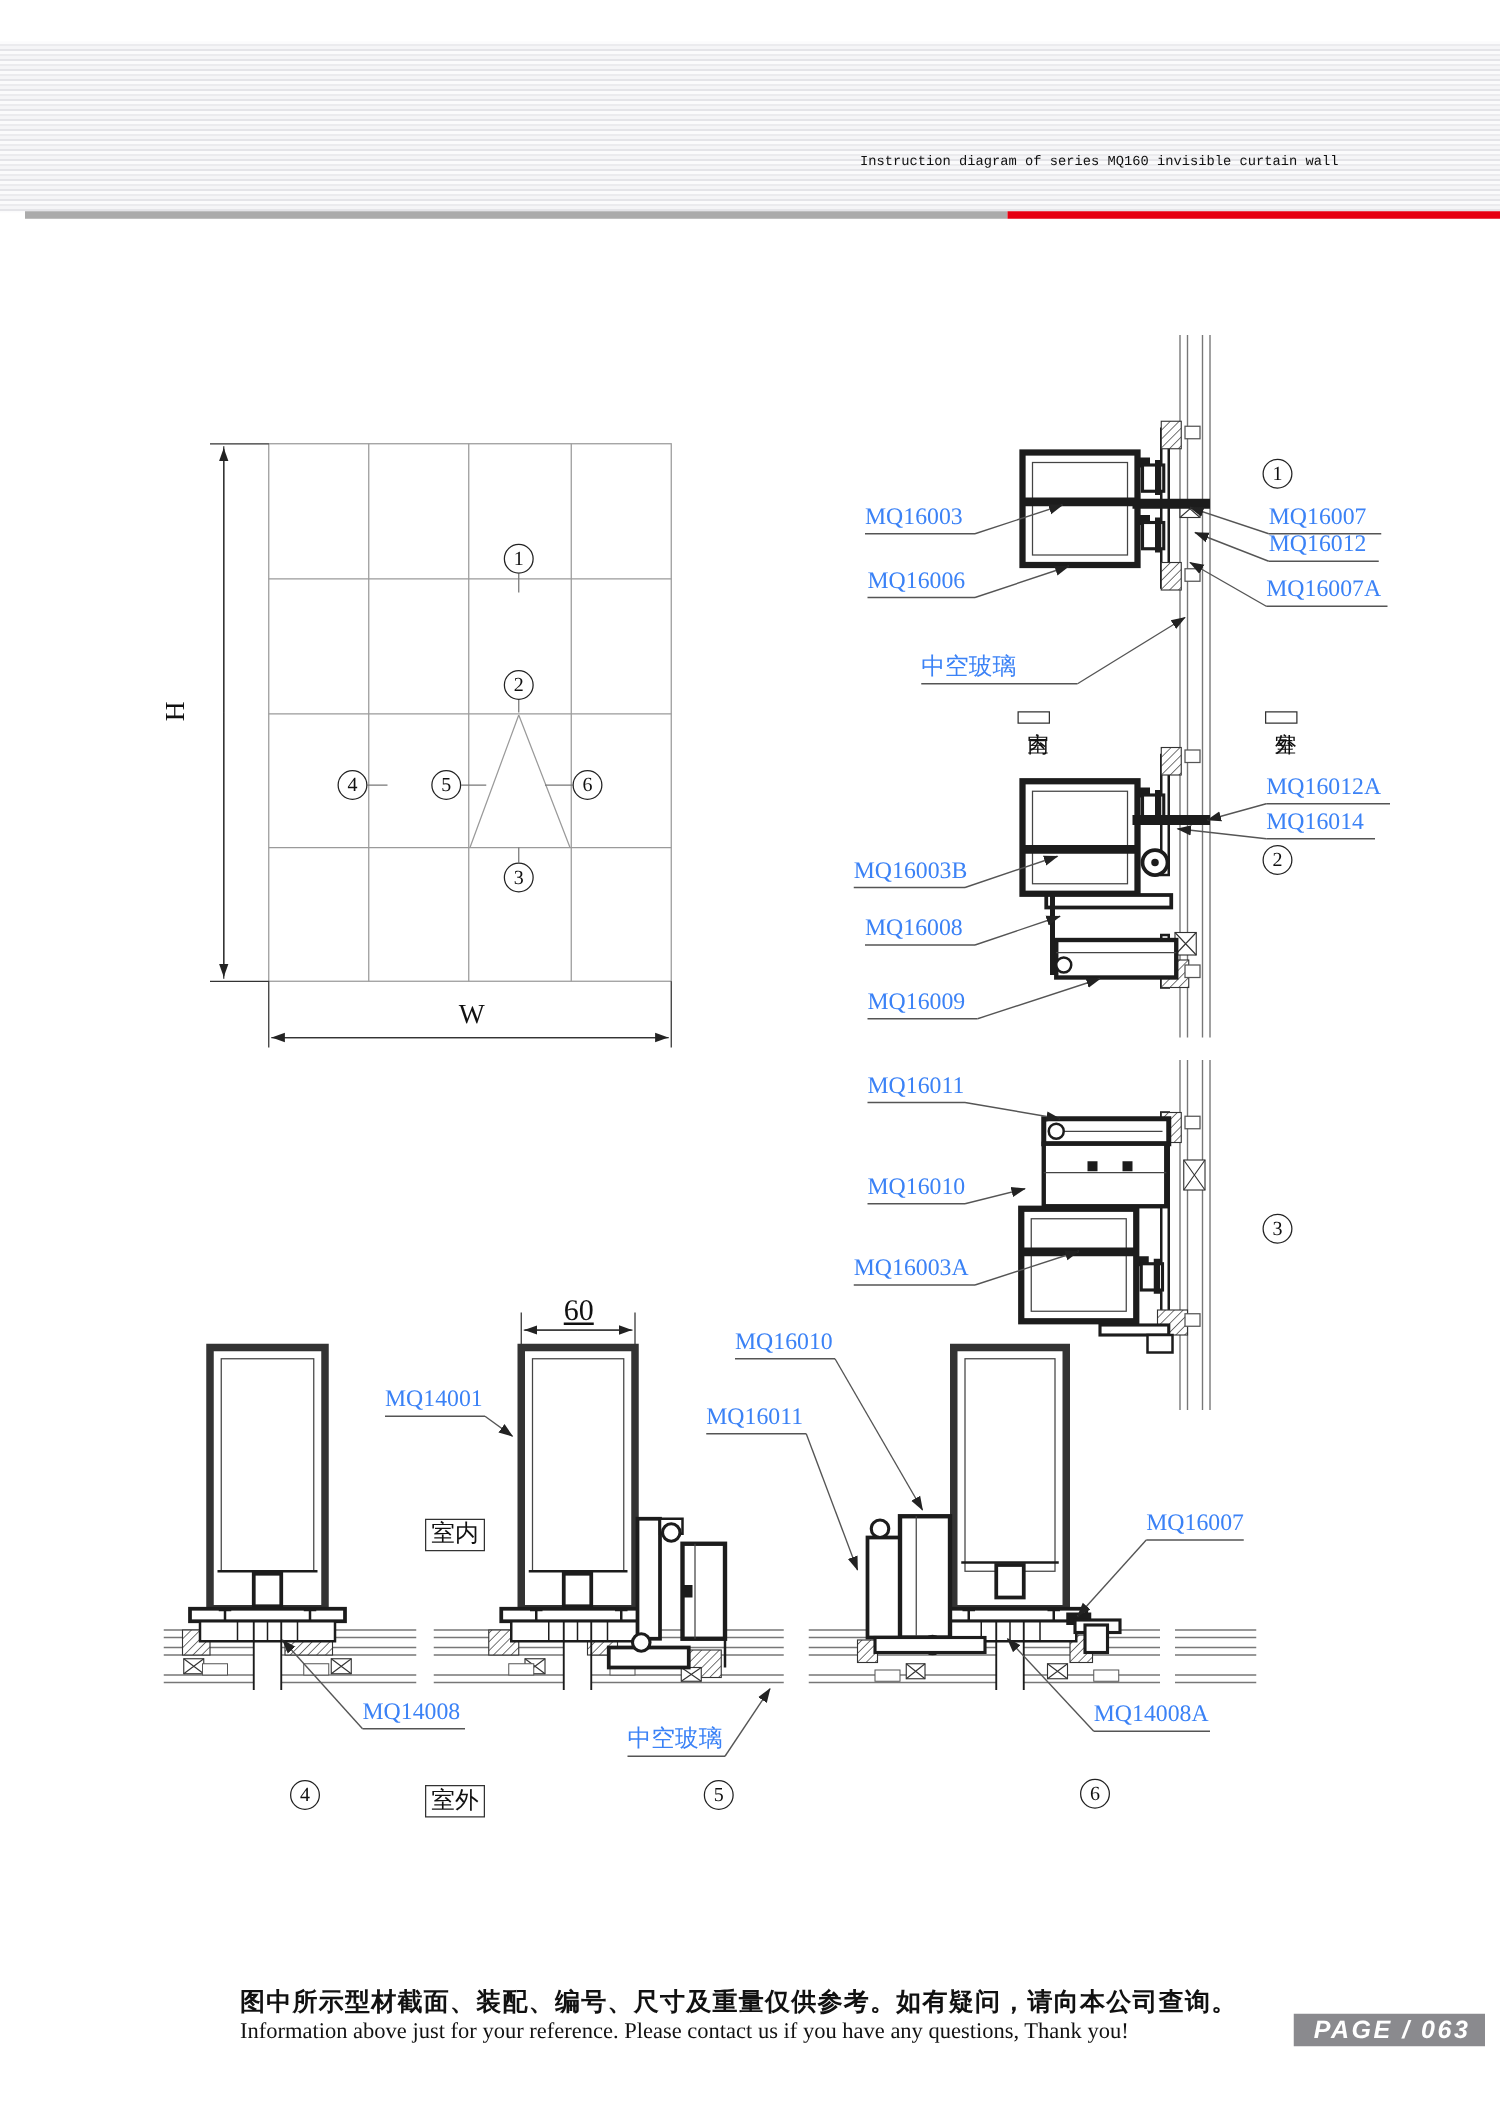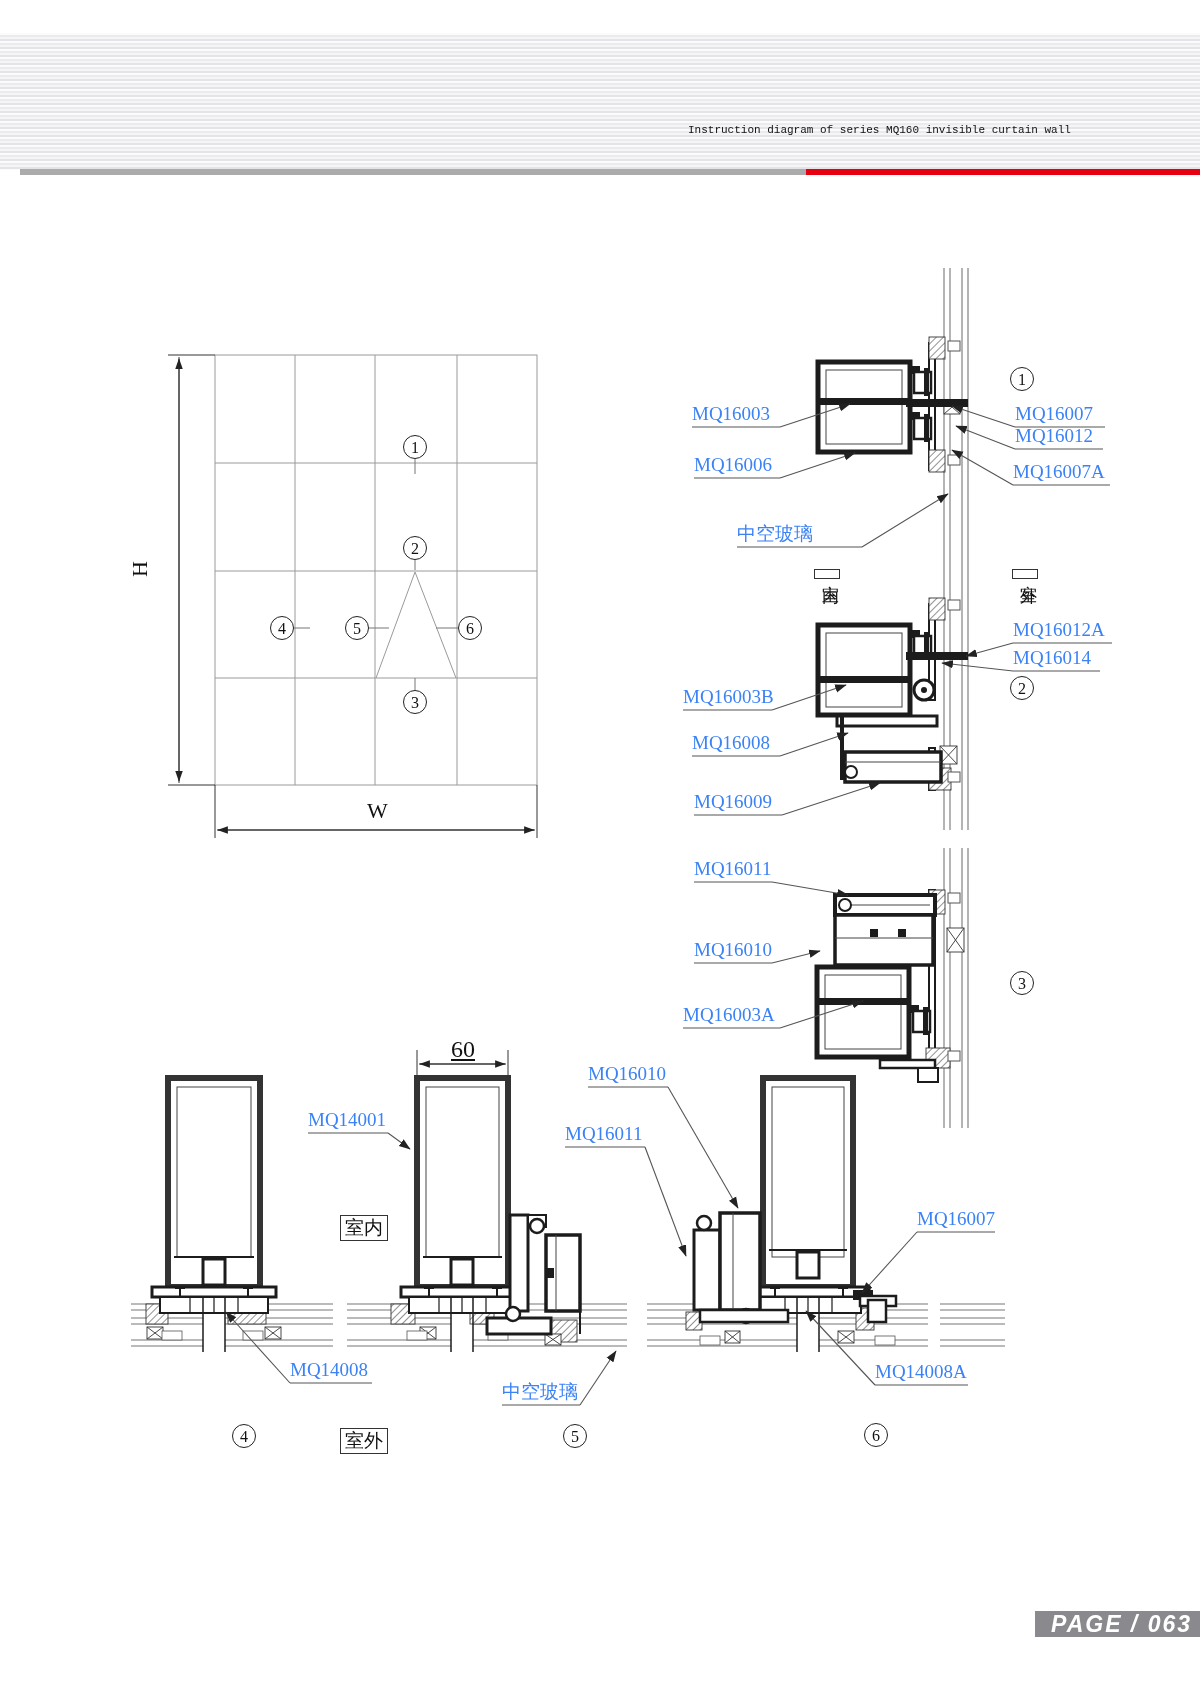--- a/index.html
+++ b/index.html
@@ -18,23 +18,23 @@
   .dim{position:absolute;font-size:21px;white-space:nowrap;color:#111;}
   .vzone{position:absolute;width:24px;padding:2px 0;border:1px solid #333;background:#fff;
          font-size:17px;line-height:18px;text-align:center;writing-mode:vertical-rl;text-orientation:upright;letter-spacing:2px;}
   .hzone{position:absolute;border:1px solid #333;background:#fff;font-size:19px;line-height:24px;
          padding:0 4px;white-space:nowrap;}
   .circ{position:absolute;width:24px;height:24px;border:1.4px solid #222;border-radius:50%;
         font-size:16px;line-height:24px;text-align:center;background:#fff;box-sizing:border-box;}
   
   #foot-cn{position:absolute;left:192px;top:1588px;font-size:20px;font-weight:bold;letter-spacing:1px;white-space:nowrap;}
   #foot-en{position:absolute;left:192px;top:1614px;font-size:18px;white-space:nowrap;}
-  #page-badge{position:absolute;left:1035px;top:1611px;width:165px;height:26px;background:#8a8a8e;
+  #page-badge{position:absolute;left:1035px;top:1611px;width:153px;height:26px;background:#8a8a8e;
       color:#fff;font-family:"Liberation Sans","DejaVu Sans",sans-serif;font-style:italic;font-weight:bold;
-      font-size:23px;line-height:26px;padding-left:16px;letter-spacing:2px;box-sizing:border-box;}
+      font-size:20px;line-height:26px;padding-left:16px;letter-spacing:2px;box-sizing:border-box;}
   svg{position:absolute;left:0;top:0;}
 </style>
 </head>
 <body>
 
 <div id="page">
 
   <div id="band"></div>
   <div id="title-en">Instruction diagram of series MQ160 invisible curtain wall</div>
   <div id="div-gray" class="divider"></div>
@@ -340,15 +340,17 @@
   <div class="circ" style="left:270px;top:616px;">4</div>
   <div class="circ" style="left:345px;top:616px;">5</div>
   <div class="circ" style="left:458px;top:616px;">6</div>
   <div class="circ" style="left:1010px;top:367px;">1</div>
   <div class="circ" style="left:1010px;top:676px;">2</div>
   <div class="circ" style="left:1010px;top:971px;">3</div>
   <div class="circ" style="left:232px;top:1424px;">4</div>
   <div class="circ" style="left:563px;top:1424px;">5</div>
   <div class="circ" style="left:864px;top:1423px;">6</div>
 
+  <div id="foot-cn">图中所示型材截面、装配、编号、尺寸及重量仅供参考。如有疑问，请向本公司查询。</div>
+  <div id="foot-en">Information above just for your reference. Please contact us if you have any questions, Thank you!</div>
   <div id="page-badge">PAGE / 063</div>
 
 </div>
 
 </body></html>

